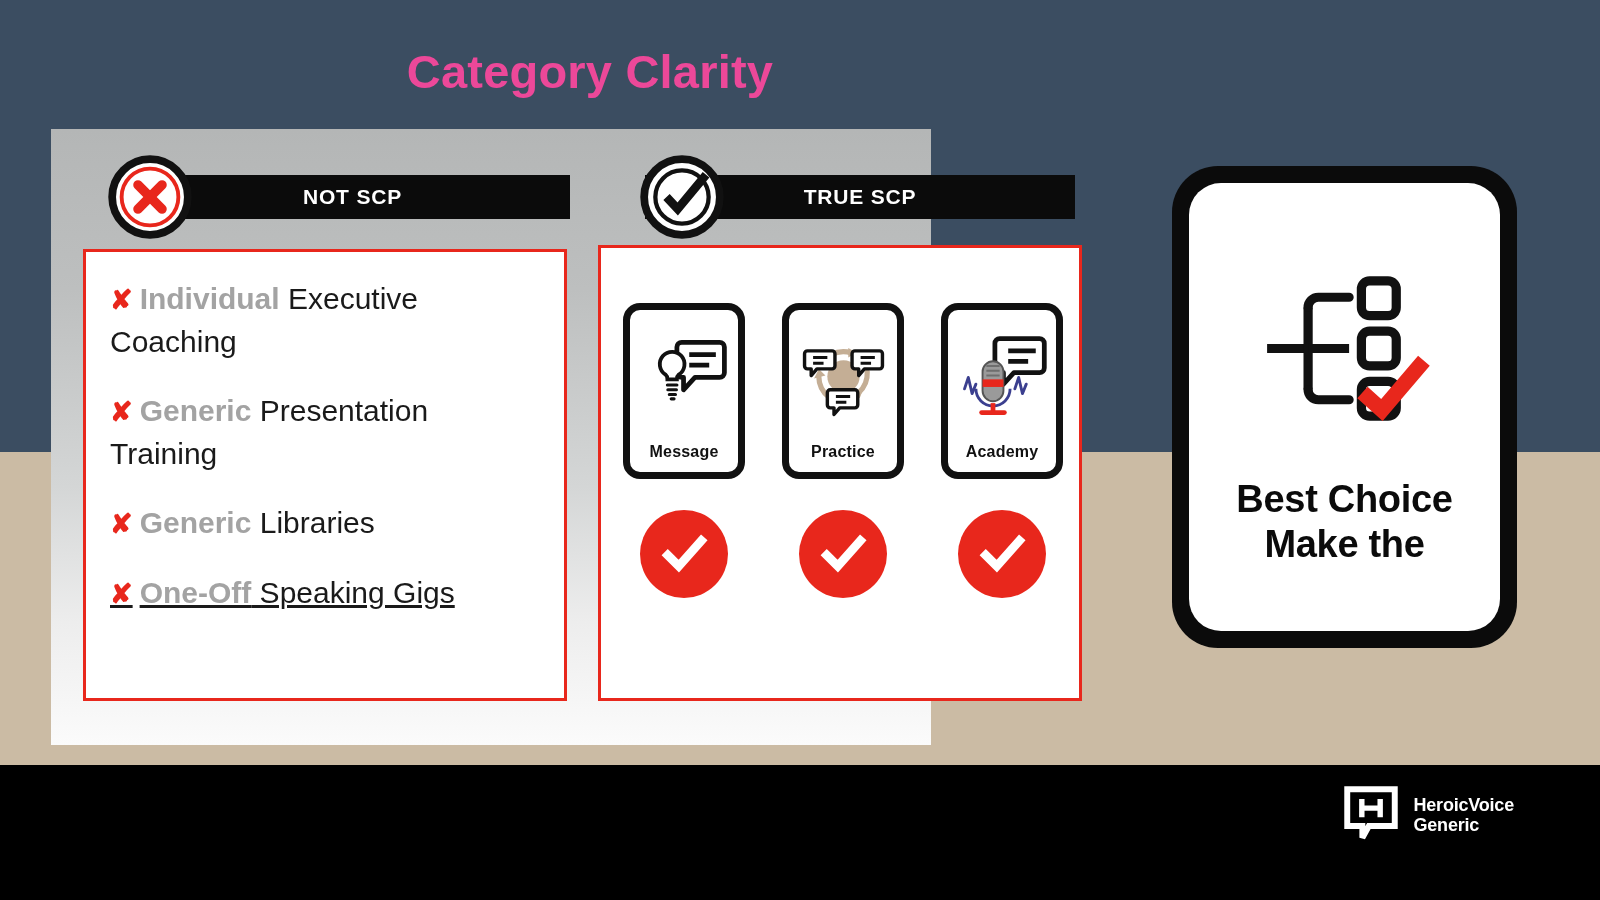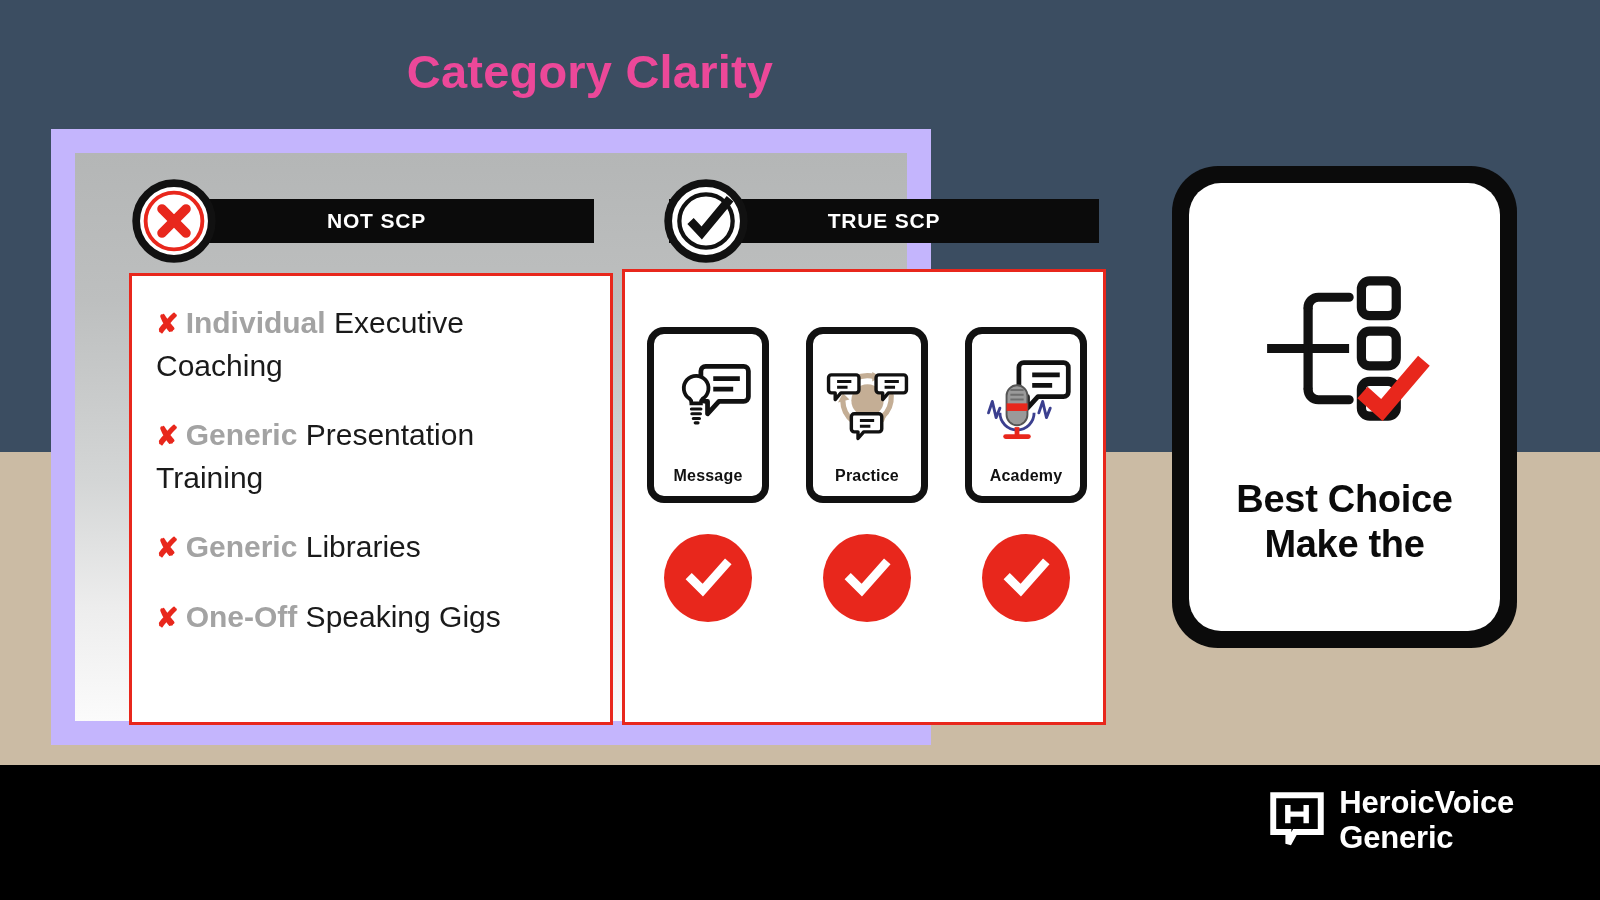--- a/index.html
+++ b/index.html
@@ -35,22 +35,22 @@
     color: #ec4899;
     font-size: 47px;
     font-weight: bold;
     letter-spacing: .2px;
   }
 
   
   .main-panel {
     position: absolute;
     left: 51px; top: 129px; width: 880px; height: 616px;
-    background: #c4b5fd;
-    padding: 24px;
+    background: #f97316;
+    padding: 0;
   }
   .panel-inner {
     position: relative;
     width: 100%; height: 100%;
     background: linear-gradient(180deg, #b4b6b6 0%, #bdbfbf 26%, #d4d6d6 58%, #ededed 80%, #fbfbfb 100%);
   }
 
   
   .col-header {
     position: absolute;
@@ -76,37 +76,37 @@
   #badge-not  { left: 56px; }
   #badge-true { left: 588px; }
 
   
   .content-card {
     position: absolute;
     background: #ffffff;
     border: 3px solid #e8271c;
   }
   #card-not {
-    left: 32px; top: 120px; width: 484px; height: 452px; margin-left: 22px;
+    left: 32px; top: 120px; width: 484px; height: 452px;
   }
   #card-true {
     left: 547px; top: 116px; width: 484px; height: 456px;
   }
 
   
   .nolist {
     padding: 26px 24px 0 24px;
   }
   .nolist-item {
     font-size: 30px;
     line-height: 1.42;
     color: #1a1a1a;
     margin-bottom: 27px;
   }
-  .nolist-item:last-child { margin-bottom: 0; }
+  .nolist-item:last-child { margin-bottom: 0; text-decoration: underline; }
   .x-mark {
     color: #e8271c;
     font-weight: bold;
     font-size: 27px;
     margin-right: 7px;
   }
   .emph {
     color: #a3a3a3;
     font-weight: bold;
   }
@@ -184,21 +184,21 @@
   }
 
   
   .logo-wrap {
     position: absolute;
     right: 86px; top: 786px;
     display: flex; align-items: center; gap: 15px;
   }
   .logo-text {
     color: #ffffff;
-    font-size: 31px;
+    font-size: 18px;
     font-weight: bold;
     line-height: 1.12;
     letter-spacing: -0.2px;
   }
 </style>
 </head>
 <body>
 
 <div id="stage">
 

